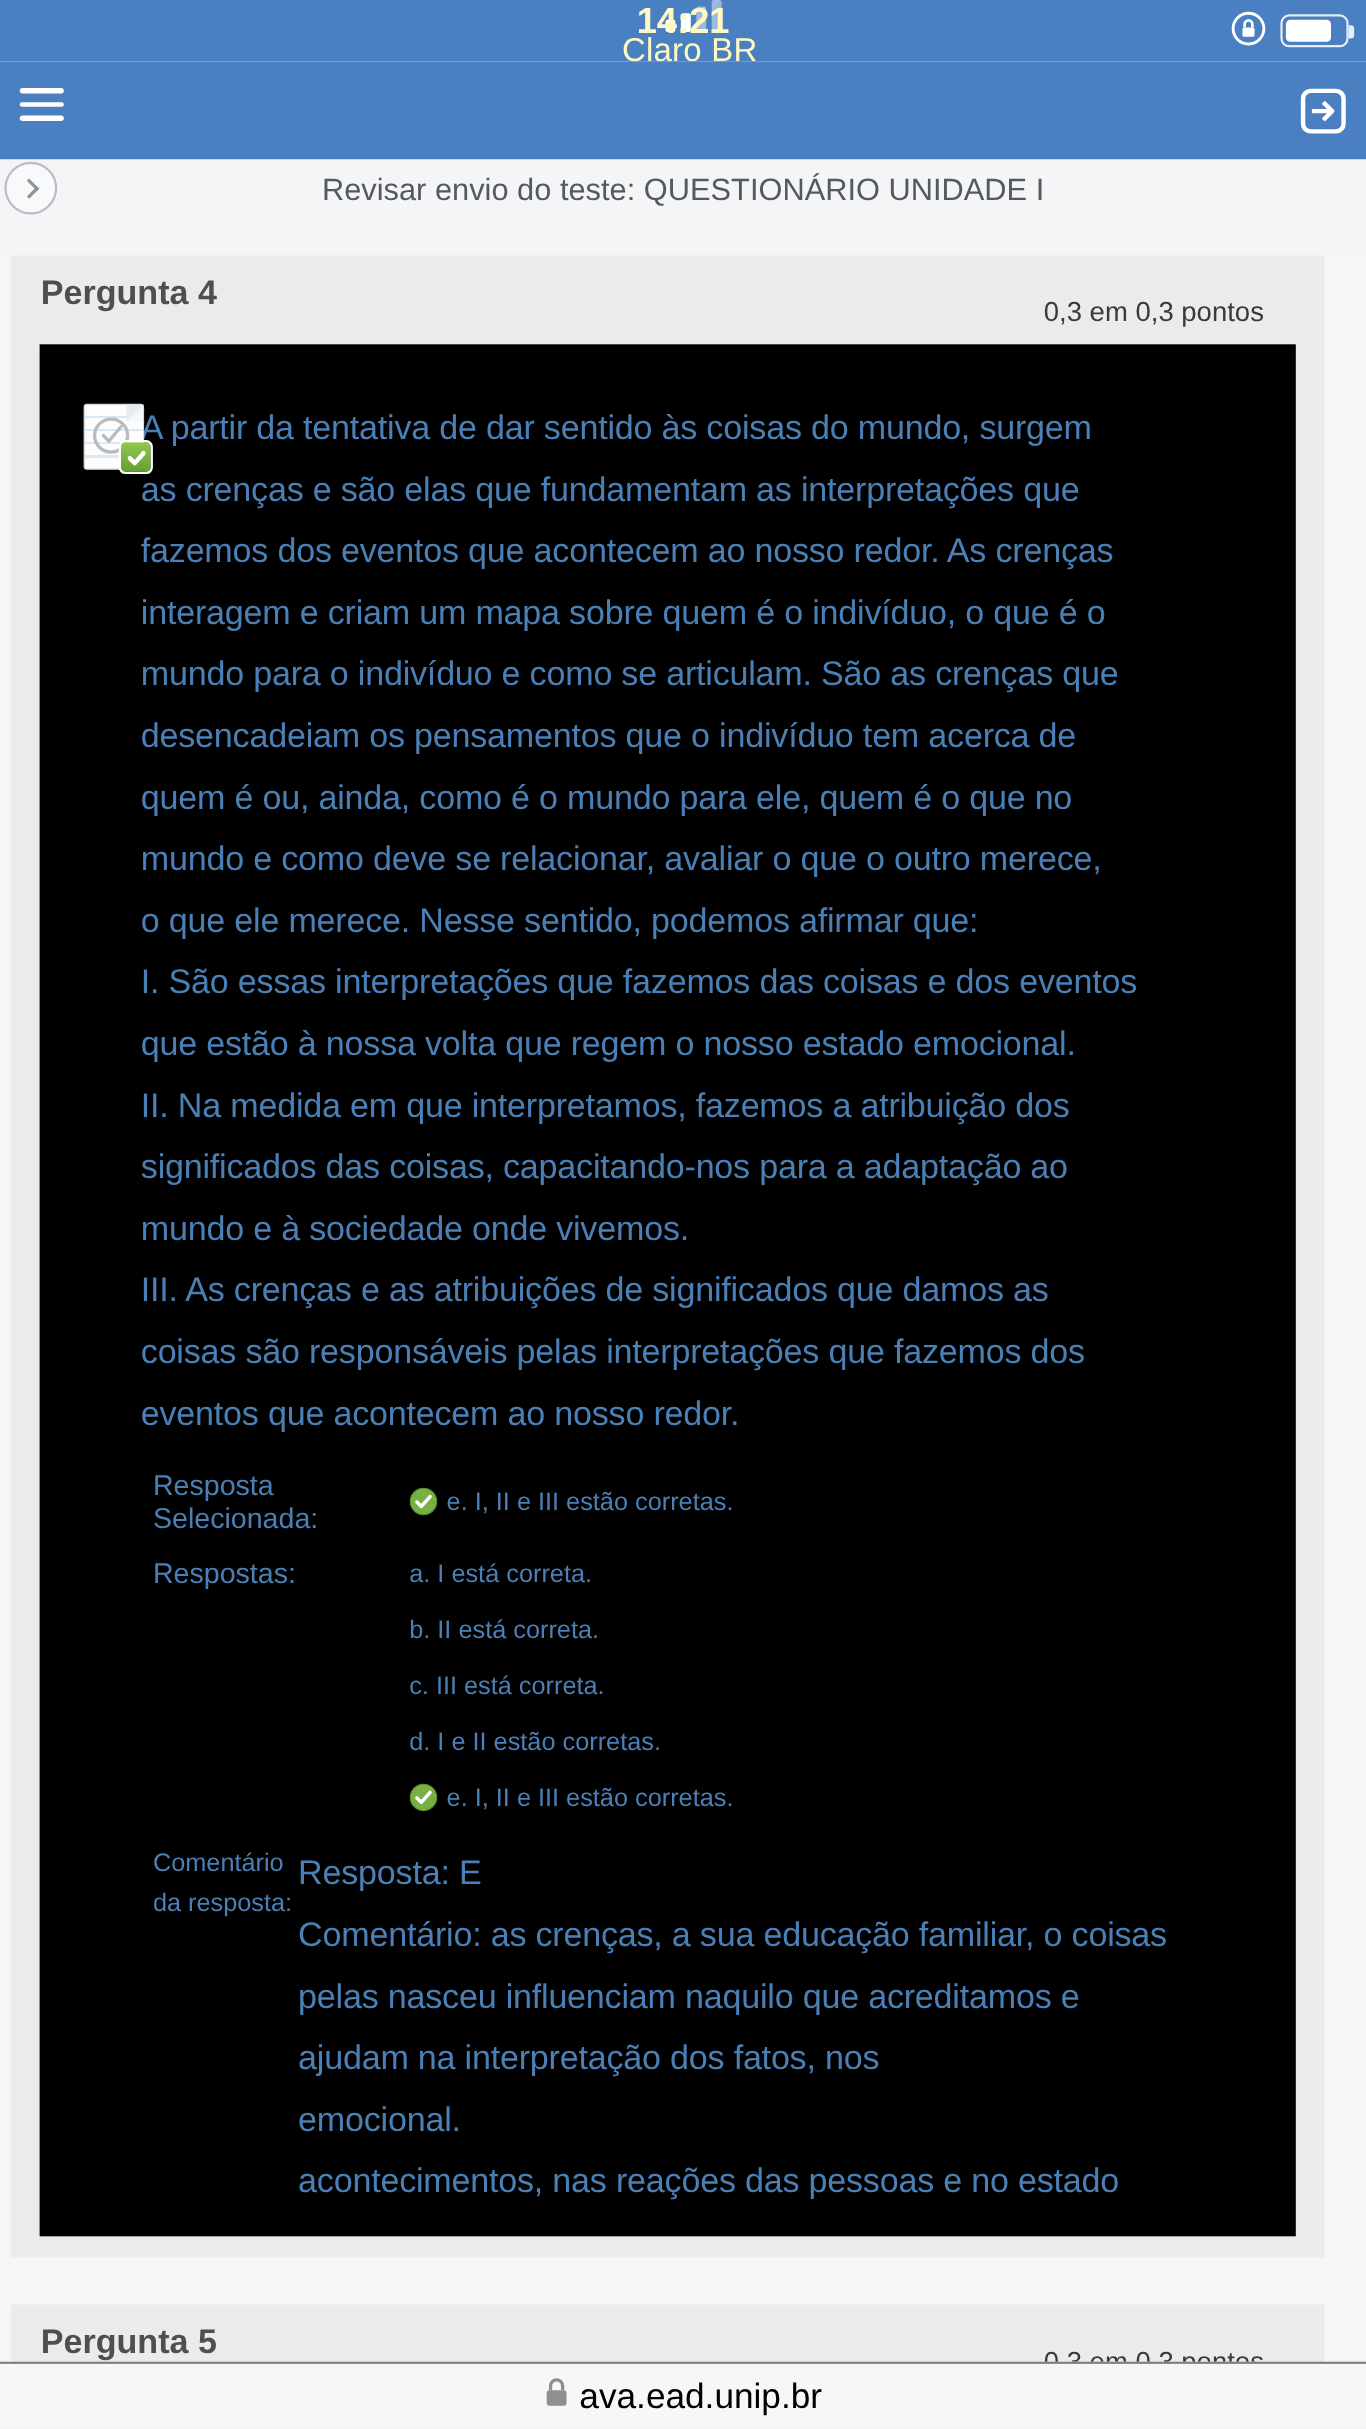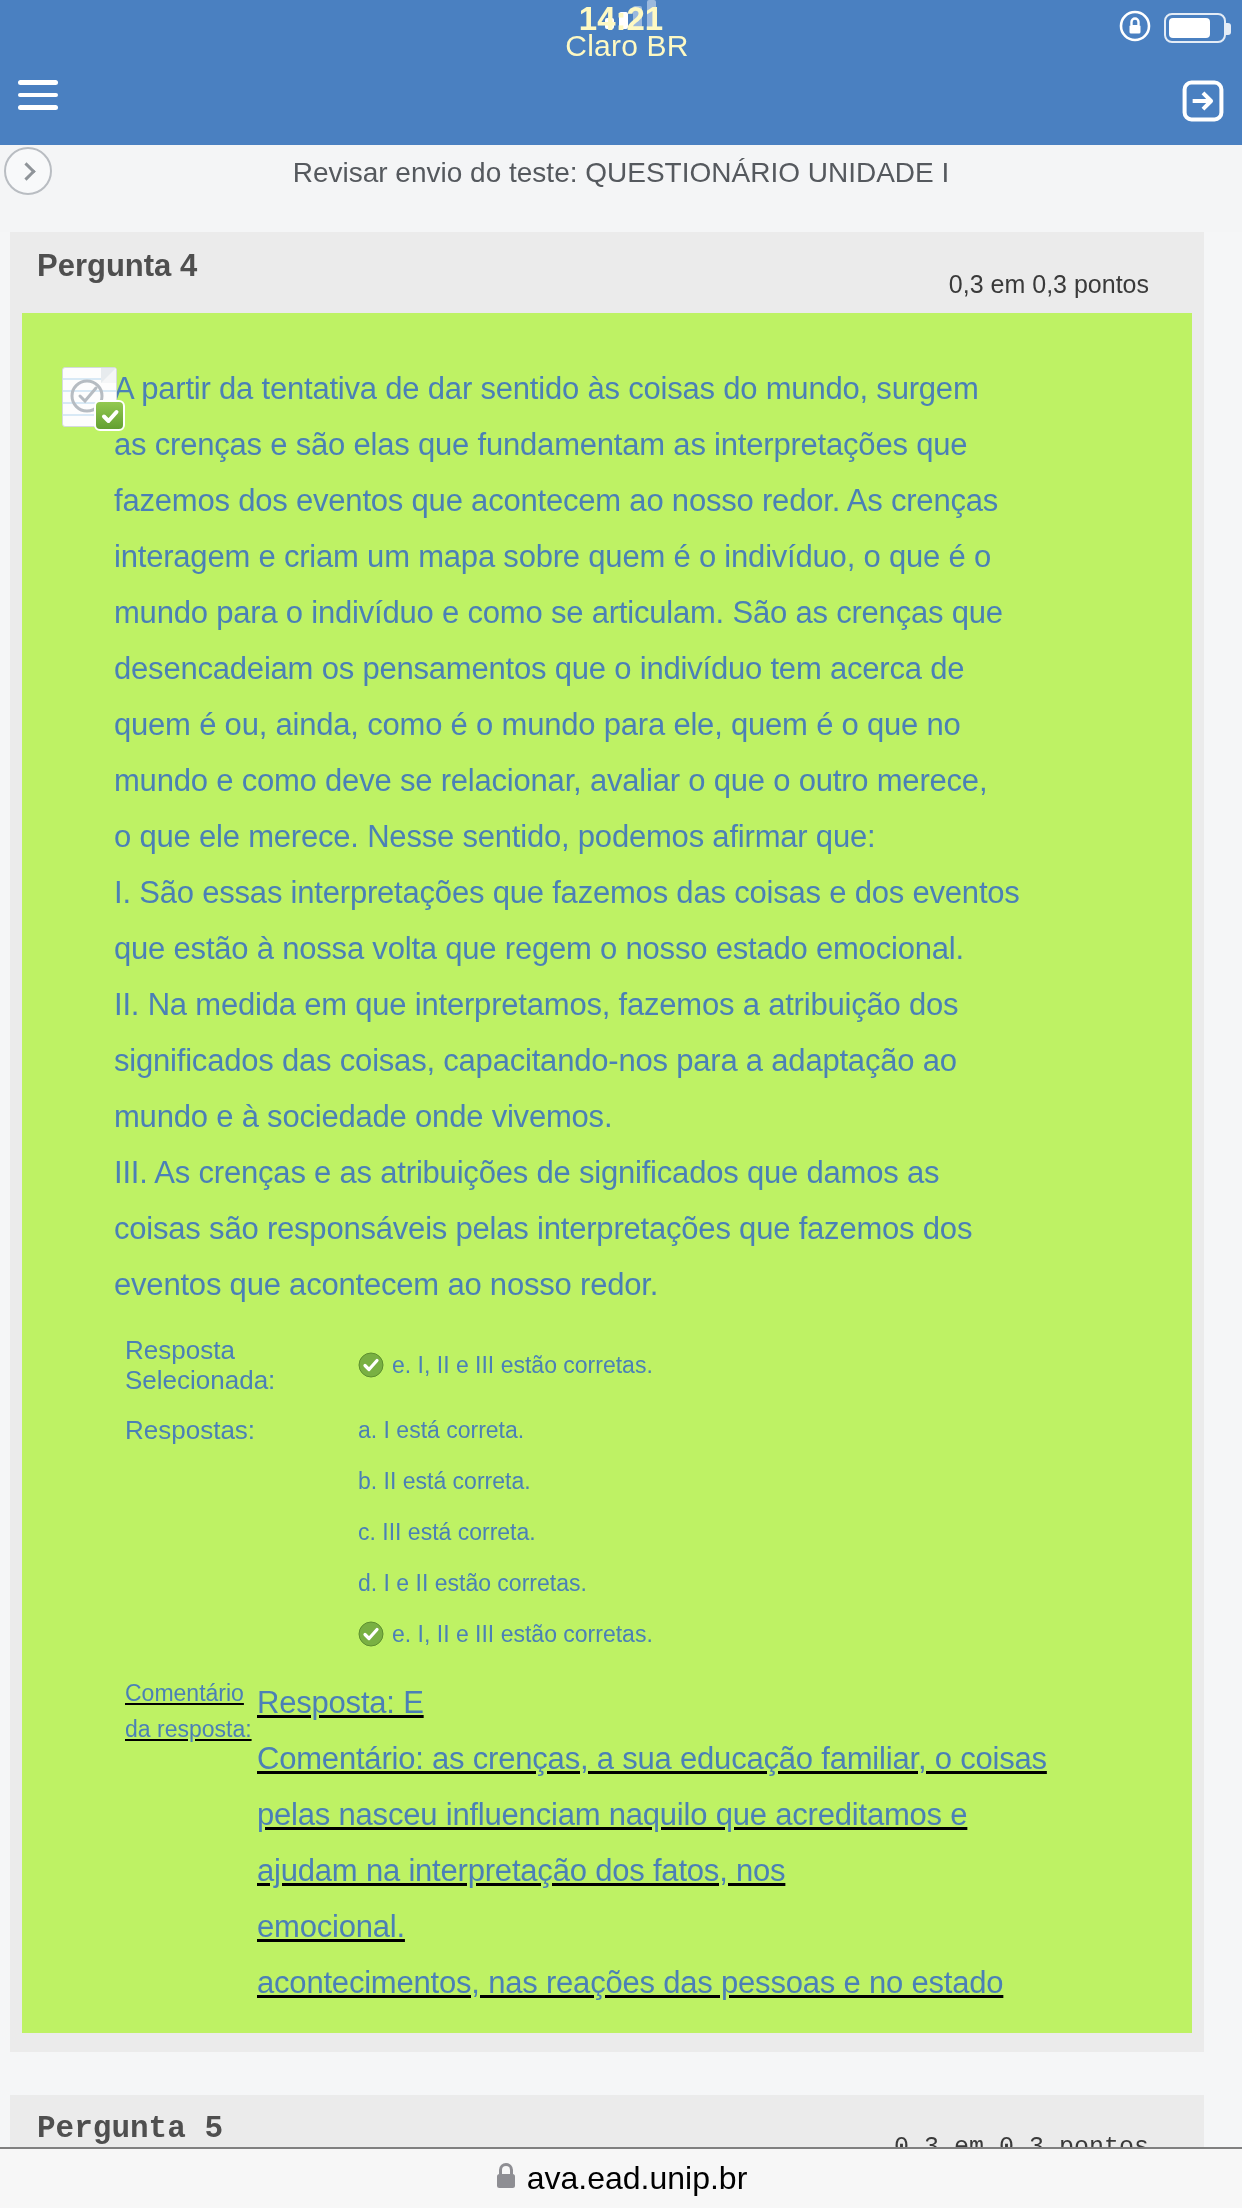--- a/index.html
+++ b/index.html
@@ -30,21 +30,21 @@
     border-radius:50%; background:#f8f9fa; display:flex; align-items:center; justify-content:center; }
   .back-circle .chev { width:13px; height:13px; border-top:3px solid #8f9499; border-right:3px solid #8f9499;
     transform:rotate(45deg); margin-left:-4px; }
   .titlebar .title { text-align:center; padding-top:12px; font-size:28px; color:#55595e; }
 
   
   .card { margin:0 38px 0 10px; background:#ebebeb; padding-bottom:19px; }
   .card-header { height:81px; position:relative; }
   .card-header .qtitle { position:absolute; left:27px; top:16px; font-size:31px; font-weight:bold; color:#4f4f4f; }
   .card-header .points { position:absolute; right:55px; top:38px; font-size:25px; color:#3a3a3a; }
-  .card-body { background:#bef264; margin:0 12px; padding:48px 40px 22px 40px; }
+  .card-body { background:#000000; margin:0 26px; padding:48px 40px 22px 40px; }
 
   .question { position:relative; padding-left:52px; }
   .q-line { font-size:31px; line-height:56px; color:#4b80b6; letter-spacing:-0.2px; white-space:nowrap; }
 
   
   .qicon { position:absolute; left:0; top:6px; width:55px; height:60px; }
   .paper { position:absolute; inset:0; background:#fdfdfd; border:1px solid #d5dade; border-radius:3px;
     background-image:repeating-linear-gradient(to bottom, transparent 0 10px, #d8e9f5 10px 12px); overflow:hidden; }
   .paper .fold { position:absolute; top:-1px; right:-1px; width:0; height:0;
     border-left:16px solid #e7ebee; border-top:16px solid #f5f6f7; transform:rotate(90deg); }
@@ -63,21 +63,21 @@
   .check-circle { width:26px; height:26px; margin-right:8px; flex-shrink:0; }
   .opts-row { margin-bottom:26px; }
 
   .comment-row { display:flex; padding-left:63px;text-decoration:underline; }
   .comment-label { width:132px; flex-shrink:0; font-size:23px; line-height:36px; color:#4b80b6; }
   .comment-value { flex:1; }
   .comment-title { font-size:31px; line-height:56px; color:#4b80b6; letter-spacing:-0.2px; }
   .c-line { font-size:31px; line-height:56px; color:#4b80b6; letter-spacing:-0.2px; white-space:nowrap; }
 
   
-  .card5 { margin:43px 38px 0 10px; background:#ebebeb; height:85px; position:relative;font-family:Liberation Mono, monospace; }
+  .card5 { margin:43px 38px 0 10px; background:#ebebeb; height:85px; position:relative; }
 
   
   .bottombar { position:absolute; left:0; right:0; bottom:0; height:61px; background:#f7f7f7;
     border-top:2px solid #808080; display:flex; align-items:center; justify-content:center; gap:10px; }
   .url { font-size:32px; color:#000; }
 </style>
 </head>
 <body>
 
 <div class="statusbar">

